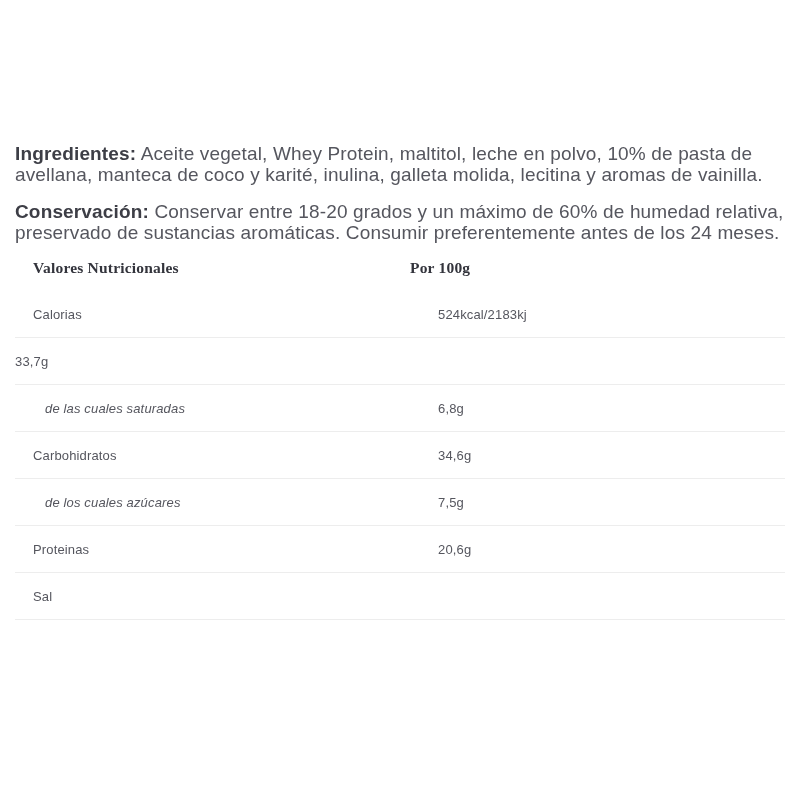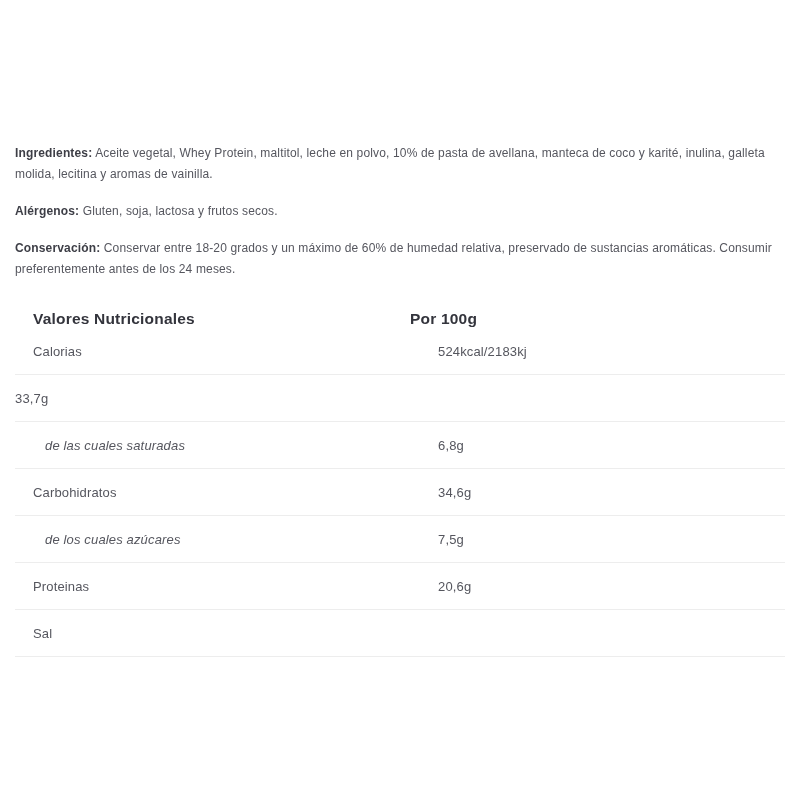--- a/index.html
+++ b/index.html
@@ -15,37 +15,38 @@
     -webkit-font-smoothing: antialiased;
   }
   .page {
     box-sizing: border-box;
     width: 800px;
     padding: 143px 15px 0 15px;
   }
   
   .info p {
     margin: 0 0 16px 0;
-    font-size: 12px;
+    font-size: 19px;
     line-height: 21px;
     color: #55565e;
     letter-spacing: 0.15px;
   }
   .info p strong {
     color: #3d3e46;
     font-weight: bold;
   }
   
   .ntable {
     margin-top: 0;
   }
   .nheader {
     display: flex;
-    align-items: flex-end;
+    align-items: flex-start;
     height: 32px;
+    font-family: Liberation Serif, serif;
   }
   .nheader .cell {
     font-size: 15.5px;
     font-weight: bold;
     color: #33343c;
     letter-spacing: 0.2px;
   }
   .nrow {
     display: flex;
     align-items: center;
@@ -72,21 +73,20 @@
   }
 </style>
 </head>
 <body>
 
 <div class="page">
 
   <section class="info">
     <p><strong>Ingredientes:</strong> <span>Aceite vegetal, Whey Protein, maltitol, leche en polvo, 10% de pasta de avellana, manteca de coco y karité, inulina, galleta molida, lecitina y aromas de vainilla.</span></p>
 
-    <p><strong>Alérgenos:</strong> <span>Gluten, soja, lactosa y frutos secos.</span></p>
 
     <p><strong>Conservación:</strong> <span>Conservar entre 18-20 grados y un máximo de 60% de humedad relativa, preservado de sustancias aromáticas. Consumir preferentemente antes de los 24 meses.</span></p>
   </section>
 
   <section class="ntable">
     <div class="nheader">
       <div class="cell name">Valores Nutricionales</div>
       <div class="cell value">Por 100g</div>
     </div>
     <div id="nbody">

